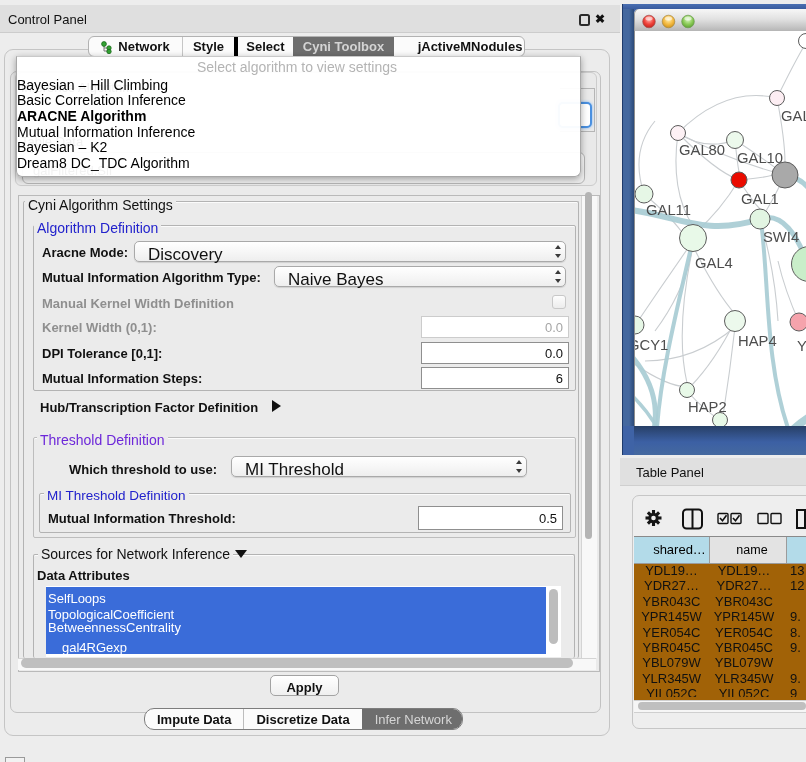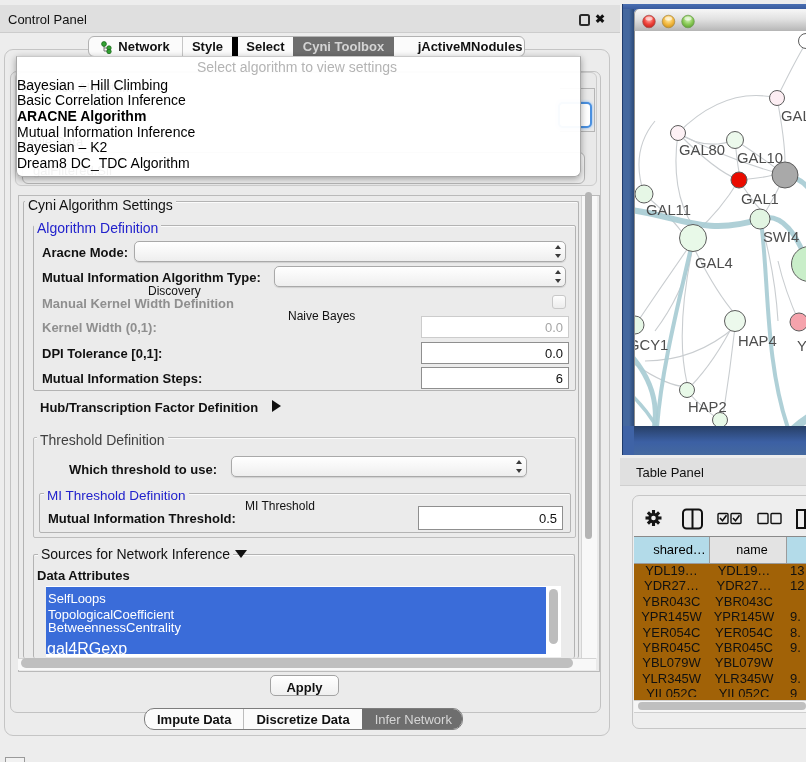--- a/index.html
+++ b/index.html
@@ -5,21 +5,21 @@
   html,body{margin:0;padding:0;}
   body{width:806px;height:762px;position:relative;overflow:hidden;
        font-family:"Liberation Sans",sans-serif;background:#ededed;}
   .abs{position:absolute;}
   .lbl{font-size:13px;color:#111;white-space:nowrap;}
   .bold{font-weight:bold;}
   .gray{color:#8f8f8f;}
   .combo{position:absolute;border:1px solid #a9a9a9;border-radius:5px;
          background:linear-gradient(#ffffff,#f6f6f6 55%,#eeeeee);
          box-shadow:0 1px 1px rgba(0,0,0,0.12);}
-  .combo .ct{position:absolute;left:13px;top:3px;font-size:12px;color:#111;white-space:nowrap;margin-top:39px;}
+  .combo .ct{position:absolute;left:13px;top:3px;font-size:17px;color:#111;white-space:nowrap;}
   .combo .up{position:absolute;width:0;height:0;border-left:3.8px solid transparent;
         border-right:3.8px solid transparent;border-bottom:4.6px solid #3a3a3a;}
   .combo .dn{position:absolute;width:0;height:0;border-left:3.8px solid transparent;
         border-right:3.8px solid transparent;border-top:4.6px solid #3a3a3a;}
   .tfield{position:absolute;border:1px solid #8f8f8f;background:#fff;
           font-size:13px;color:#111;text-align:right;}
   .tfield span{position:absolute;right:5px;top:3px;}
   .grp{position:absolute;border:1px solid #b3b3b3;border-radius:2px;box-shadow:inset 0 1px 0 rgba(255,255,255,0.8);}
   .gtitle{position:absolute;background:#ececec;padding:0 3px;font-size:13px;white-space:nowrap;}
 </style>
@@ -38,21 +38,21 @@
 <div class="abs" style="left:88px;top:36px;width:437px;height:21px;background:#fbfbfb;border:1px solid #b2b2b2;border-radius:6px;overflow:hidden;display:flex;box-sizing:border-box;">
   <div style="flex:0 0 94px;box-sizing:border-box;display:flex;align-items:center;justify-content:center;border-right:1px solid #c6c6c6;">
     <svg width="13" height="14" viewBox="0 0 13 14" style="margin-right:4px;">
       <path d="M3 5 L3 11 L7 11 M3 8 L7 8" stroke="#7a7a7a" fill="none" stroke-width="1"></path>
       <circle cx="3" cy="4" r="2.4" fill="#34a334" stroke="#1c6b1c" stroke-width="0.8"></circle>
       <circle cx="8" cy="8" r="2.2" fill="#34a334" stroke="#1c6b1c" stroke-width="0.8"></circle>
       <circle cx="8" cy="11.5" r="2.2" fill="#34a334" stroke="#1c6b1c" stroke-width="0.8"></circle>
     </svg>
     <span style="font-size:13px;font-weight:bold;color:#111;">Network</span>
   </div>
-  <div style="flex:0 0 55px;box-sizing:border-box;display:flex;align-items:center;justify-content:center;border-right:6px solid #000000;">
+  <div style="flex:0 0 55px;box-sizing:border-box;display:flex;align-items:center;justify-content:center;border-right:4px solid #000000;">
     <span style="font-size:13px;font-weight:bold;color:#111;">Style</span>
     </div>
   <div style="flex:0 0 55px;box-sizing:border-box;display:flex;align-items:center;justify-content:center;">
     <span style="font-size:13px;font-weight:bold;color:#111;">Select</span>
     </div>
   <div style="flex:0 0 101px;box-sizing:border-box;display:flex;align-items:center;justify-content:center;background:#6e6e6e;">
     <span style="font-size:13px;font-weight:bold;color:#d4d4d4;">Cyni Toolbox</span>
     </div>
   <div style="flex:1 1 auto;display:flex;align-items:center;justify-content:center;padding-left:22px;">
     <span style="font-size:13px;font-weight:bold;color:#111;">jActiveMNodules</span>
@@ -109,21 +109,21 @@
 
 <div class="abs lbl bold" style="left:42px;top:371px;">Mutual Information Steps:</div>
 <div class="tfield" style="left:421px;top:367px;width:146px;height:20px;">
     <span>6</span>
   </div>
 
 <div class="abs lbl bold" style="left:40px;top:400px;">Hub/Transcription Factor Definition</div>
 <div class="abs" style="left:272px;top:400px;width:0;height:0;border-top:6px solid transparent;border-bottom:6px solid transparent;border-left:9.5px solid #111;"></div>
 
 <div class="grp" style="left:32.5px;top:437px;width:541px;height:99px;border-color:#bdbdbd;"></div>
-<div class="gtitle" style="left:37px;top:432px;background:#ebebeb;color:#404040;font-size:14px;">Threshold Definition</div>
+<div class="gtitle" style="left:37px;top:432px;background:#ebebeb;color:#6d28d9;font-size:14px;">Threshold Definition</div>
 
 <div class="abs lbl bold" style="left:30px;top:462px;width:187px;text-align:right;">Which threshold to use:</div>
 <div class="combo" style="left:231px;top:456px;width:294px;height:19px;">
   <div class="ct">MI Threshold</div>
   <div class="up" style="right:4.5px;top:3px;"></div>
     <div class="dn" style="right:4.5px;bottom:3px;"></div>
 </div>
 
 <div class="grp" style="left:39px;top:492.5px;width:530px;height:38.5px;"></div>
 <div class="gtitle" style="left:44px;top:488px;background:#ebebeb;color:#2222cc;font-size:13.5px;">MI Threshold Definition</div>
@@ -136,21 +136,21 @@
 <div class="gtitle" style="left:38px;top:546px;background:#ebebeb;color:#111;font-size:14px;">Sources for Network Inference</div>
 <div class="abs" style="left:235px;top:550px;width:0;height:0;border-left:6.2px solid transparent;border-right:6.2px solid transparent;border-top:8.6px solid #111;"></div>
 
 <div class="abs lbl bold" style="left:37px;top:568px;">Data Attributes</div>
 
 <div class="abs" style="left:46px;top:586px;width:515px;height:71px;background:#ffffff;overflow:hidden;">
   <div style="position:absolute;left:0;top:1px;width:500px;height:66.5px;background:#3a6cd9;"></div>
   <div style="position:absolute;left:2px;top:5px;font-size:13px;color:#fff;">SelfLoops</div>
   <div style="position:absolute;left:2px;top:20.5px;font-size:13px;color:#fff;">TopologicalCoefficient</div>
   <div style="position:absolute;left:2px;top:34px;font-size:13px;color:#fff;">BetweennessCentrality</div>
-  <div style="position:absolute;left:1px;top:54px;font-size:16px;color:#fff;">gal4RGexp</div>
+  <div style="position:absolute;left:16px;top:54px;font-size:13px;color:#fff;">gal4RGexp</div>
   <div style="position:absolute;left:503px;top:3px;width:8.5px;height:55px;background:#bdbdbd;border-radius:4.5px;"></div>
 </div>
 
 <div class="abs" style="left:270px;top:675px;width:67px;height:19px;border:1px solid #a3a3a3;border-radius:5px;background:linear-gradient(#ffffff,#efefef);text-align:center;">
   <span style="font-size:13px;font-weight:bold;color:#111;position:relative;top:2px;">Apply</span></div>
 
 <div class="abs" style="left:144px;top:708px;width:317px;height:20px;background:#fbfbfb;border:1px solid #7d7d7d;border-radius:10px;overflow:hidden;display:flex;">
   <div style="flex:0 0 auto;display:flex;align-items:center;padding:0 12px;border-right:1px solid #bdbdbd;">
     <span style="font-size:13px;font-weight:bold;color:#111;">Impute Data</span>
     </div>

